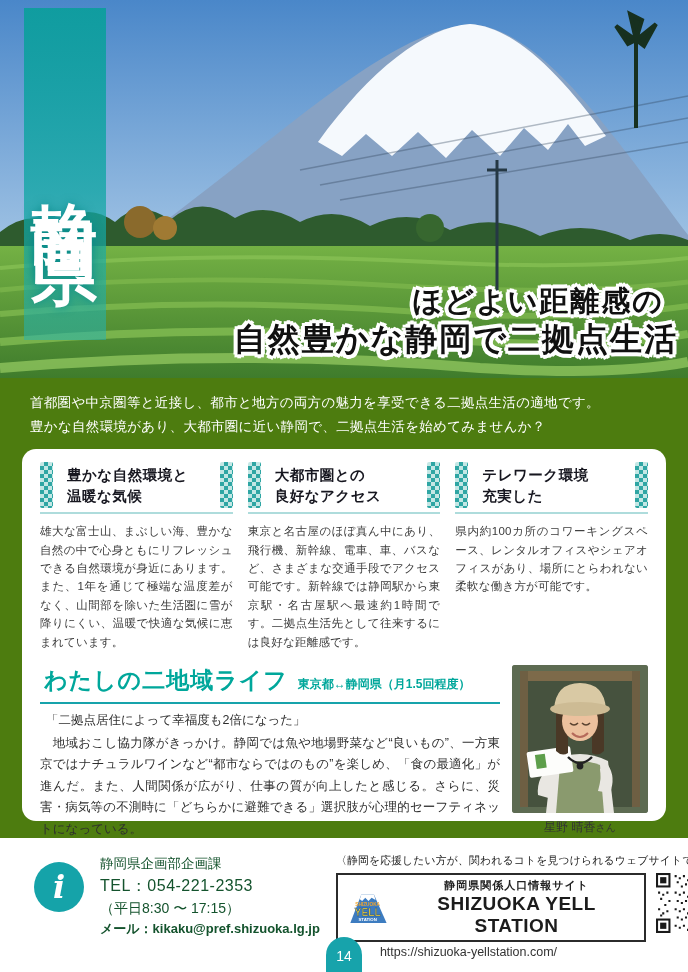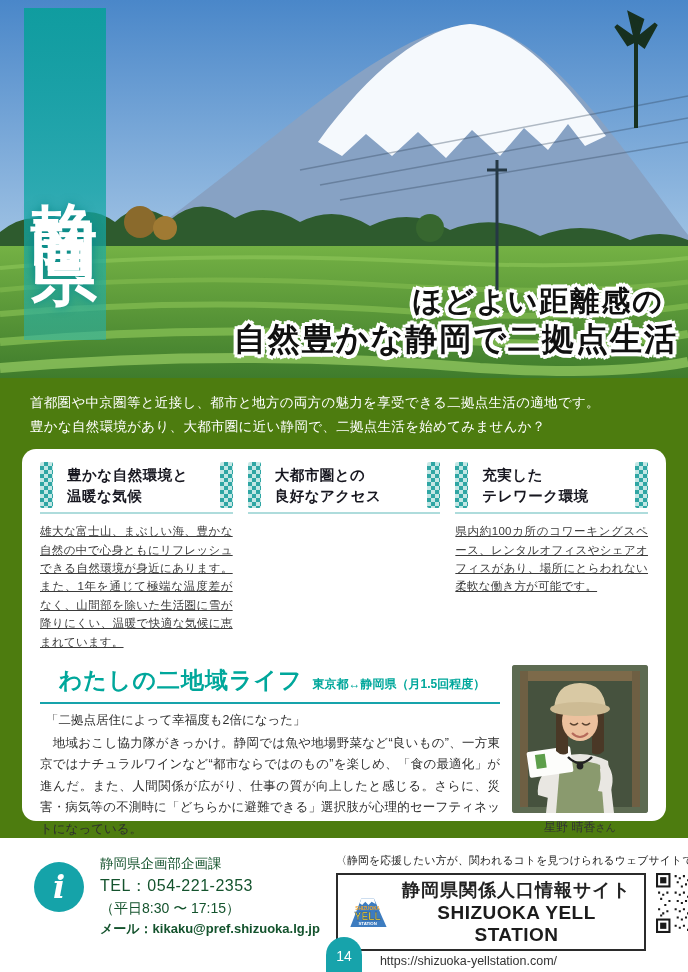--- a/index.html
+++ b/index.html
@@ -27,26 +27,26 @@
   .band { width:688px; height:460px; background:#4d7c0f; }
   .intro { padding:13px 28px 0 30px; color:#fff; font-size:13.5px; line-height:1.75; letter-spacing:.3px; }
   .panel { margin:11px 22px 0 22px; background:#fff; border-radius:14px; height:372px; padding:13px 18px 10px 18px; }
 
   
   .features { display:flex; gap:15px; }
   .feature { flex:1; min-width:0; }
   .feature-header { display:flex; align-items:stretch; border-bottom:2px solid #aedcdc; padding-bottom:4px; height:52px; }
   .checker { width:13px; background:conic-gradient(#2fa6a4 25%, #c4e7e5 0 50%, #2fa6a4 0 75%, #c4e7e5 0) 0 0 / 8px 8px; border-radius:2px; }
   .feature-title { flex:1; padding:3px 6px 0 14px; font-size:14.5px; font-weight:800; color:#16161f; line-height:1.45; letter-spacing:.5px; }
-  .feature-body { margin-top:8px; font-size:11.5px; line-height:1.6; color:#3b3b3b; text-align:justify; letter-spacing:.2px;text-decoration:underline; }
+  .feature-body { margin-top:8px; font-size:11.5px; line-height:1.6; color:#3b3b3b; text-align:justify; letter-spacing:.2px; }
 
   
   .interview { display:flex; margin-top:14px; gap:12px; }
   .interview-left { flex:1; min-width:0; }
-  .interview-title-row { display:flex; align-items:baseline; gap:10px; padding-left:4px;justify-content:center; }
+  .interview-title-row { display:flex; align-items:baseline; gap:10px; padding-left:4px; }
   .interview-title { font-size:23px; font-weight:900; color:#00a79b; letter-spacing:1px; }
   .interview-subtitle { font-size:12px; font-weight:700; color:#00a79b; }
   .interview-rule { height:2px; background:#17a3ab; margin:6px 0 8px 0; border:none; }
   .quote { font-size:12.5px; color:#2e2e2e; padding-left:6px; margin-bottom:4px; }
   .interview-para { font-size:12.5px; line-height:1.72; color:#2e2e2e; text-align:justify; }
   .interview-right { width:136px; flex:none; }
   .portrait { width:136px; height:148px; border-radius:3px; overflow:hidden; background:#6f7a64; }
   .portrait svg { display:block; width:100%; height:100%; }
   .portrait-caption { text-align:center; margin-top:6px; font-size:12px; color:#333; }
   .portrait-caption .suffix { font-size:10px; }
@@ -58,21 +58,21 @@
   .contact { margin-left:16px; color:#14532d; line-height:1.5; flex:none; }
   .contact .dept { font-size:13.5px; }
   .contact .tel { font-size:16px; letter-spacing:.5px; }
   .contact .hours { font-size:14px; }
   .contact .email { font-size:13px;font-weight:bold; }
   .site { margin-left:16px; flex:1; }
   .site-note { font-size:10.8px; color:#222; white-space:nowrap; letter-spacing:.2px; }
   .site-row { display:flex; align-items:flex-start; margin-top:5px; gap:10px; }
   .site-box { border:2px solid #2b2b2b; background:#fff; display:flex; align-items:center; padding:3px 10px 3px 6px; gap:8px; }
   .site-texts { text-align:center; }
-  .site-jp { font-size:18px; font-weight:800; color:#222; letter-spacing:1px; }
+  .site-jp { font-size:11px; font-weight:800; color:#222; letter-spacing:1px; }
   .site-en { font-size:19px; font-weight:900; color:#1c1c1c; letter-spacing:.5px; }
   .site-url { font-size:12.5px; color:#333; margin-top:3px; margin-left:44px; }
   .qr { width:60px; height:60px; flex:none; }
   .page-badge { position:absolute; bottom:0; left:50%; transform:translateX(-50%); width:36px; height:35px;
     background:#17a3ab; border-radius:18px 18px 0 0; color:#fff; font-size:14px; display:flex; align-items:center; justify-content:center; padding-top:3px; }
 </style>
 </head>
 <body>
 
 <div class="page">
@@ -146,28 +146,29 @@
 
         <div class="feature">
           <div class="feature-header">
             <div class="checker"></div>
             <div class="feature-title">
               <div>大都市圏との</div>
               <div>良好なアクセス</div>
             </div>
             <div class="checker"></div>
           </div>
+          <div class="feature-body">東京と名古屋のほぼ真ん中にあり、飛行機、新幹線、電車、車、バスなど、さまざまな交通手段でアクセス可能です。新幹線では静岡駅から東京駅・名古屋駅へ最速約1時間です。二拠点生活先として往来するには良好な距離感です。</div>
         </div>
 
         <div class="feature">
           <div class="feature-header">
             <div class="checker"></div>
             <div class="feature-title">
+              <div>テレワーク環境</div>
               <div>充実した</div>
-              <div>テレワーク環境</div>
             </div>
             <div class="checker"></div>
           </div>
           <div class="feature-body">県内約100カ所のコワーキングスペース、レンタルオフィスやシェアオフィスがあり、場所にとらわれない柔軟な働き方が可能です。</div>
         </div>
 
       </div>
 
       <div class="interview">
         <div class="interview-left">

